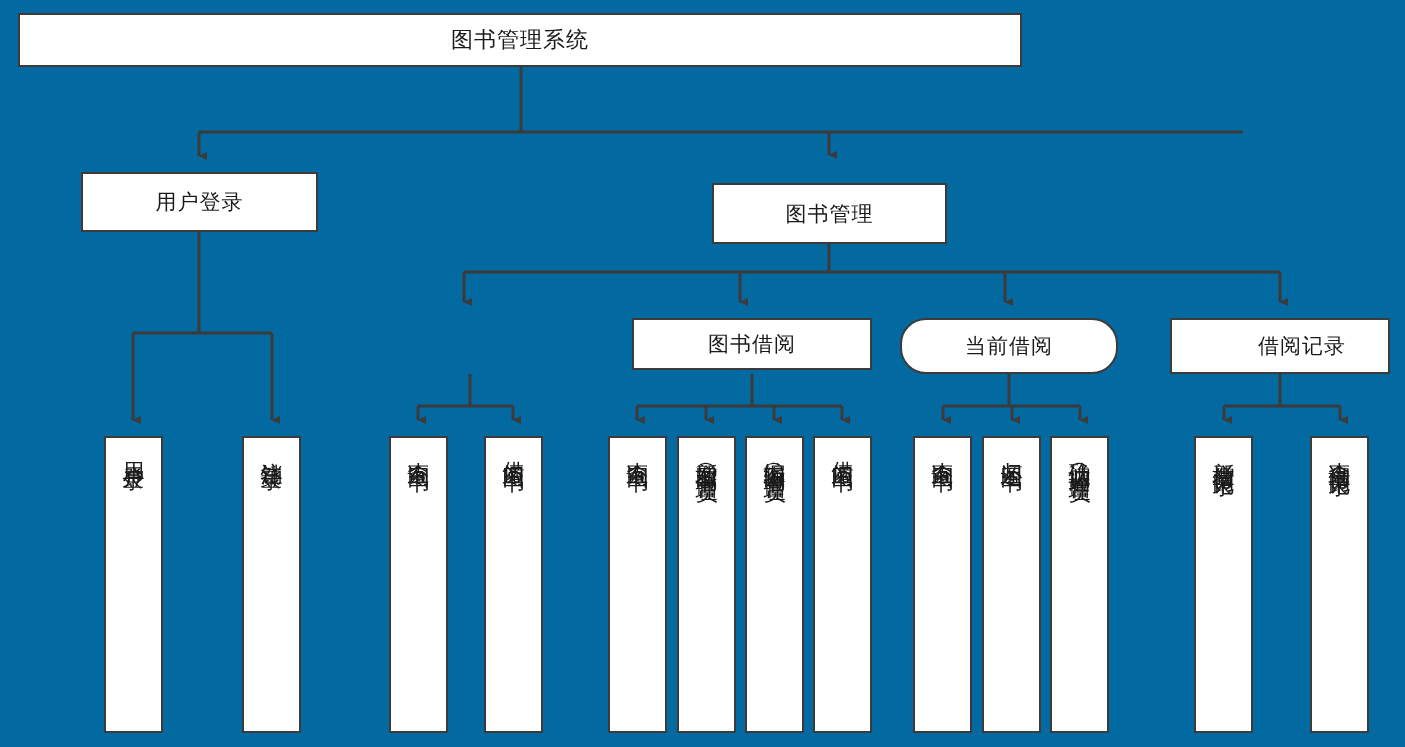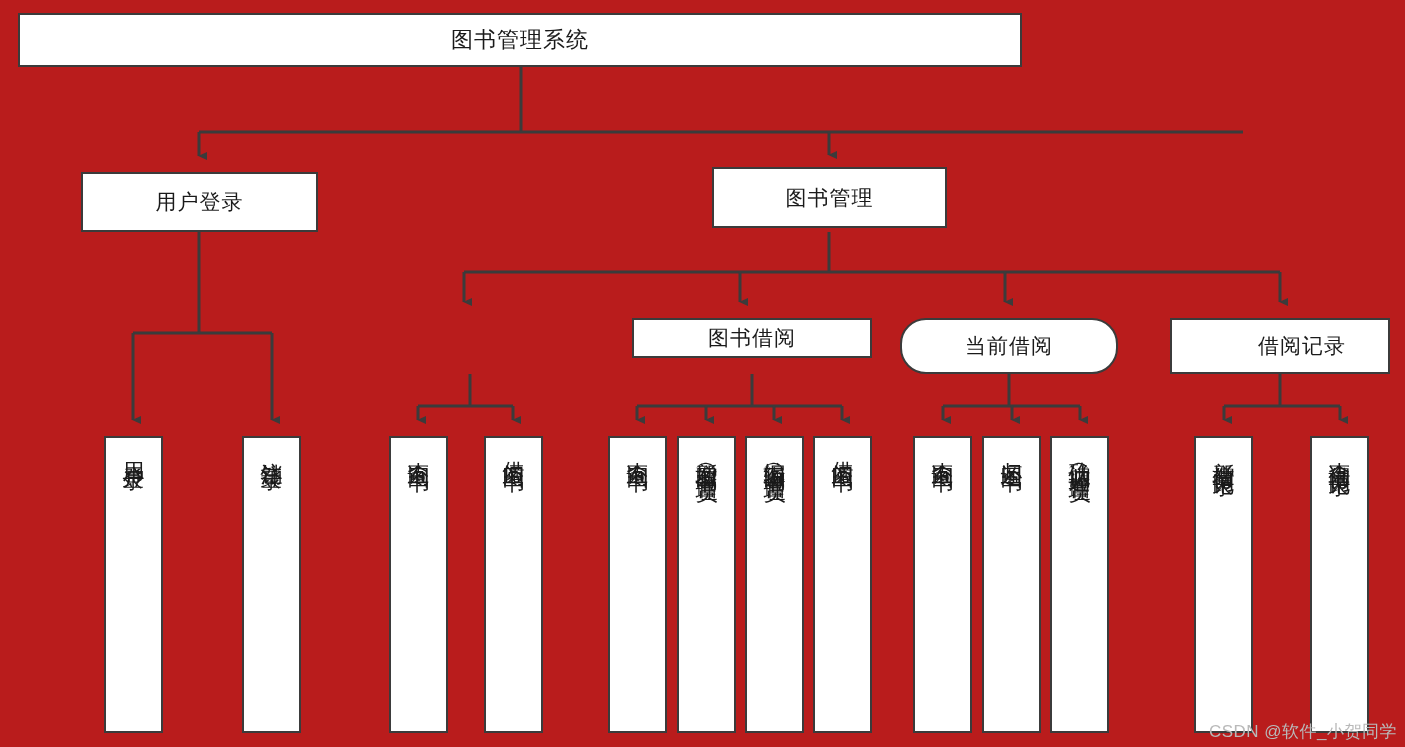--- a/index.html
+++ b/index.html
@@ -1,18 +1,18 @@
 <!DOCTYPE html>
 <html><head>
 <meta charset="utf-8">
 <style>
   html,body{margin:0;padding:0;background:#ffffff;}
   body{width:1405px;height:747px;overflow:hidden;
        font-family:"Liberation Sans","DejaVu Sans",sans-serif;}
-  #stage{position:relative;width:1405px;height:747px;background:#b91c1c;}
+  #stage{position:relative;width:1405px;height:747px;background:#0369a1;}
   svg#wires{position:absolute;left:0;top:0;width:1405px;height:747px;}
   .node{position:absolute;box-sizing:border-box;background:#ffffff;
         border:2px solid #3b3b3b;display:flex;align-items:center;
         justify-content:center;}
   .node .lbl{color:#1a1a1a;line-height:1.12;white-space:pre;text-align:center;}
   .h-node .lbl{font-size:21px;letter-spacing:1px;}
   .root.h-node .lbl{font-size:22px;}
   .v-node{padding:6px 2px;align-items:flex-start;}
   .v-node .lbl{writing-mode:vertical-rl;text-orientation:upright;
                font-size:22px;letter-spacing:3px;line-height:1.0;
@@ -76,25 +76,25 @@
     </g>
   </svg>
 
   <div class="node h-node root" style="left:18px;top:13px;width:1004px;height:54px;">
     <span class="lbl">图书管理系统</span>
   </div>
 
   <div class="node h-node" style="left:81px;top:172px;width:237px;height:60px;">
     <span class="lbl">用户登录</span>
   </div>
-  <div class="node h-node" style="left:712px;top:167px;width:235px;height:61px;">
+  <div class="node h-node" style="left:712px;top:183px;width:235px;height:61px;">
     <span class="lbl">图书管理</span>
   </div>
 
-  <div class="node h-node" style="left:632px;top:318px;width:240px;height:40px;">
+  <div class="node h-node" style="left:632px;top:318px;width:240px;height:52px;">
     <span class="lbl">图书借阅</span>
   </div>
   <div class="node h-node" style="left:900px;top:318px;width:218px;height:56px;border-radius:26px;">
     <span class="lbl">当前借阅</span>
   </div>
   <div class="node h-node" style="left:1170px;top:318px;width:220px;height:56px;padding-left:44px;">
     <span class="lbl">借阅记录</span>
   </div>
 
   <div class="node v-node" style="left:104px;top:436px;width:59px;height:297px;">
@@ -134,15 +134,14 @@
     <span class="lbl">确认归还（管理员）</span>
   </div>
 
   <div class="node v-node" style="left:1194px;top:436px;width:59px;height:297px;">
     <span class="lbl">新增借阅记录</span>
   </div>
   <div class="node v-node" style="left:1310px;top:436px;width:59px;height:297px;">
     <span class="lbl">查询借阅记录</span>
   </div>
 
-  <div class="watermark">CSDN @软件_小贺同学</div>
 
 </div>
 
 </body></html>

